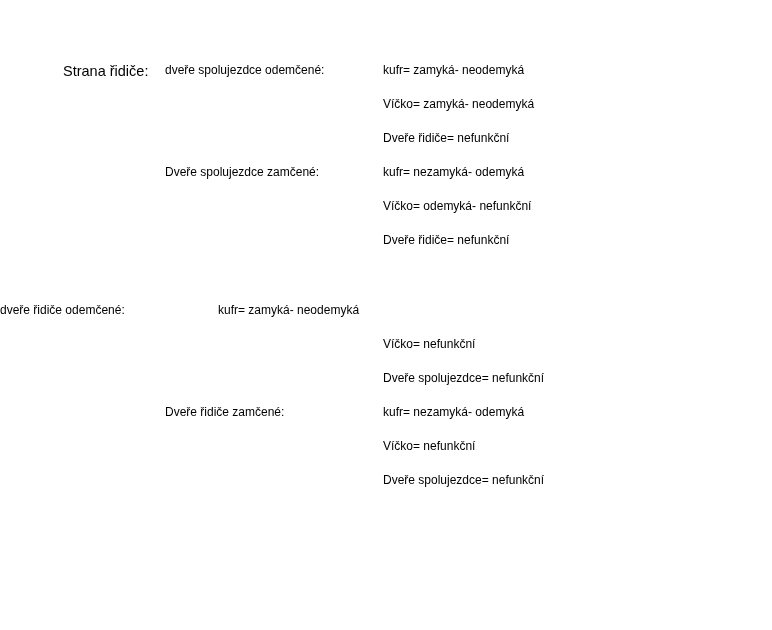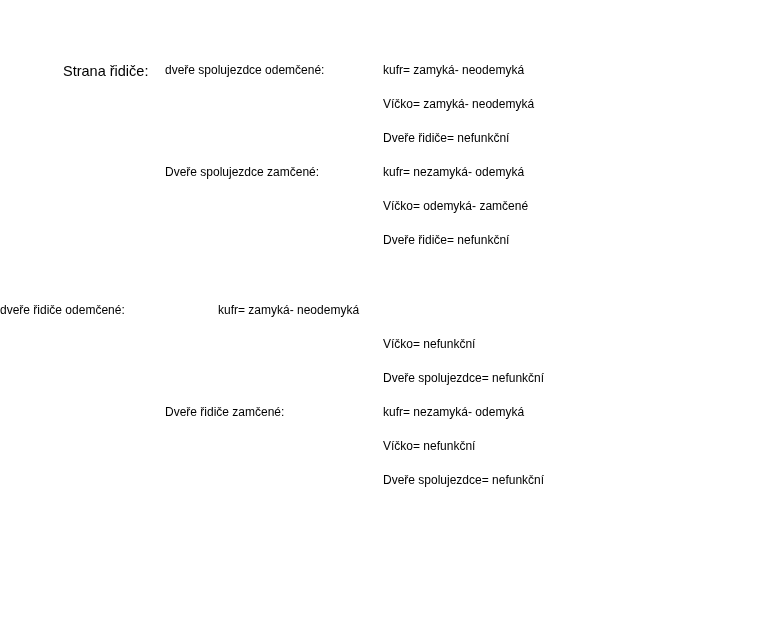--- a/index.html
+++ b/index.html
@@ -82,21 +82,21 @@
 
     <div class="row">
       <div class="col-side"></div>
       <div class="col-door">Dveře spolujezdce zamčené:</div>
       <div class="col-result">kufr= nezamyká- odemyká</div>
     </div>
 
     <div class="row">
       <div class="col-side"></div>
       <div class="col-door"></div>
-      <div class="col-result">Víčko= odemyká- zamčené</div>
+      <div class="col-result">Víčko= odemyká- nefunkční</div>
     </div>
 
     <div class="row">
       <div class="col-side"></div>
       <div class="col-door"></div>
       <div class="col-result">Dveře řidiče= nefunkční</div>
     </div>
 
   </div>
 

